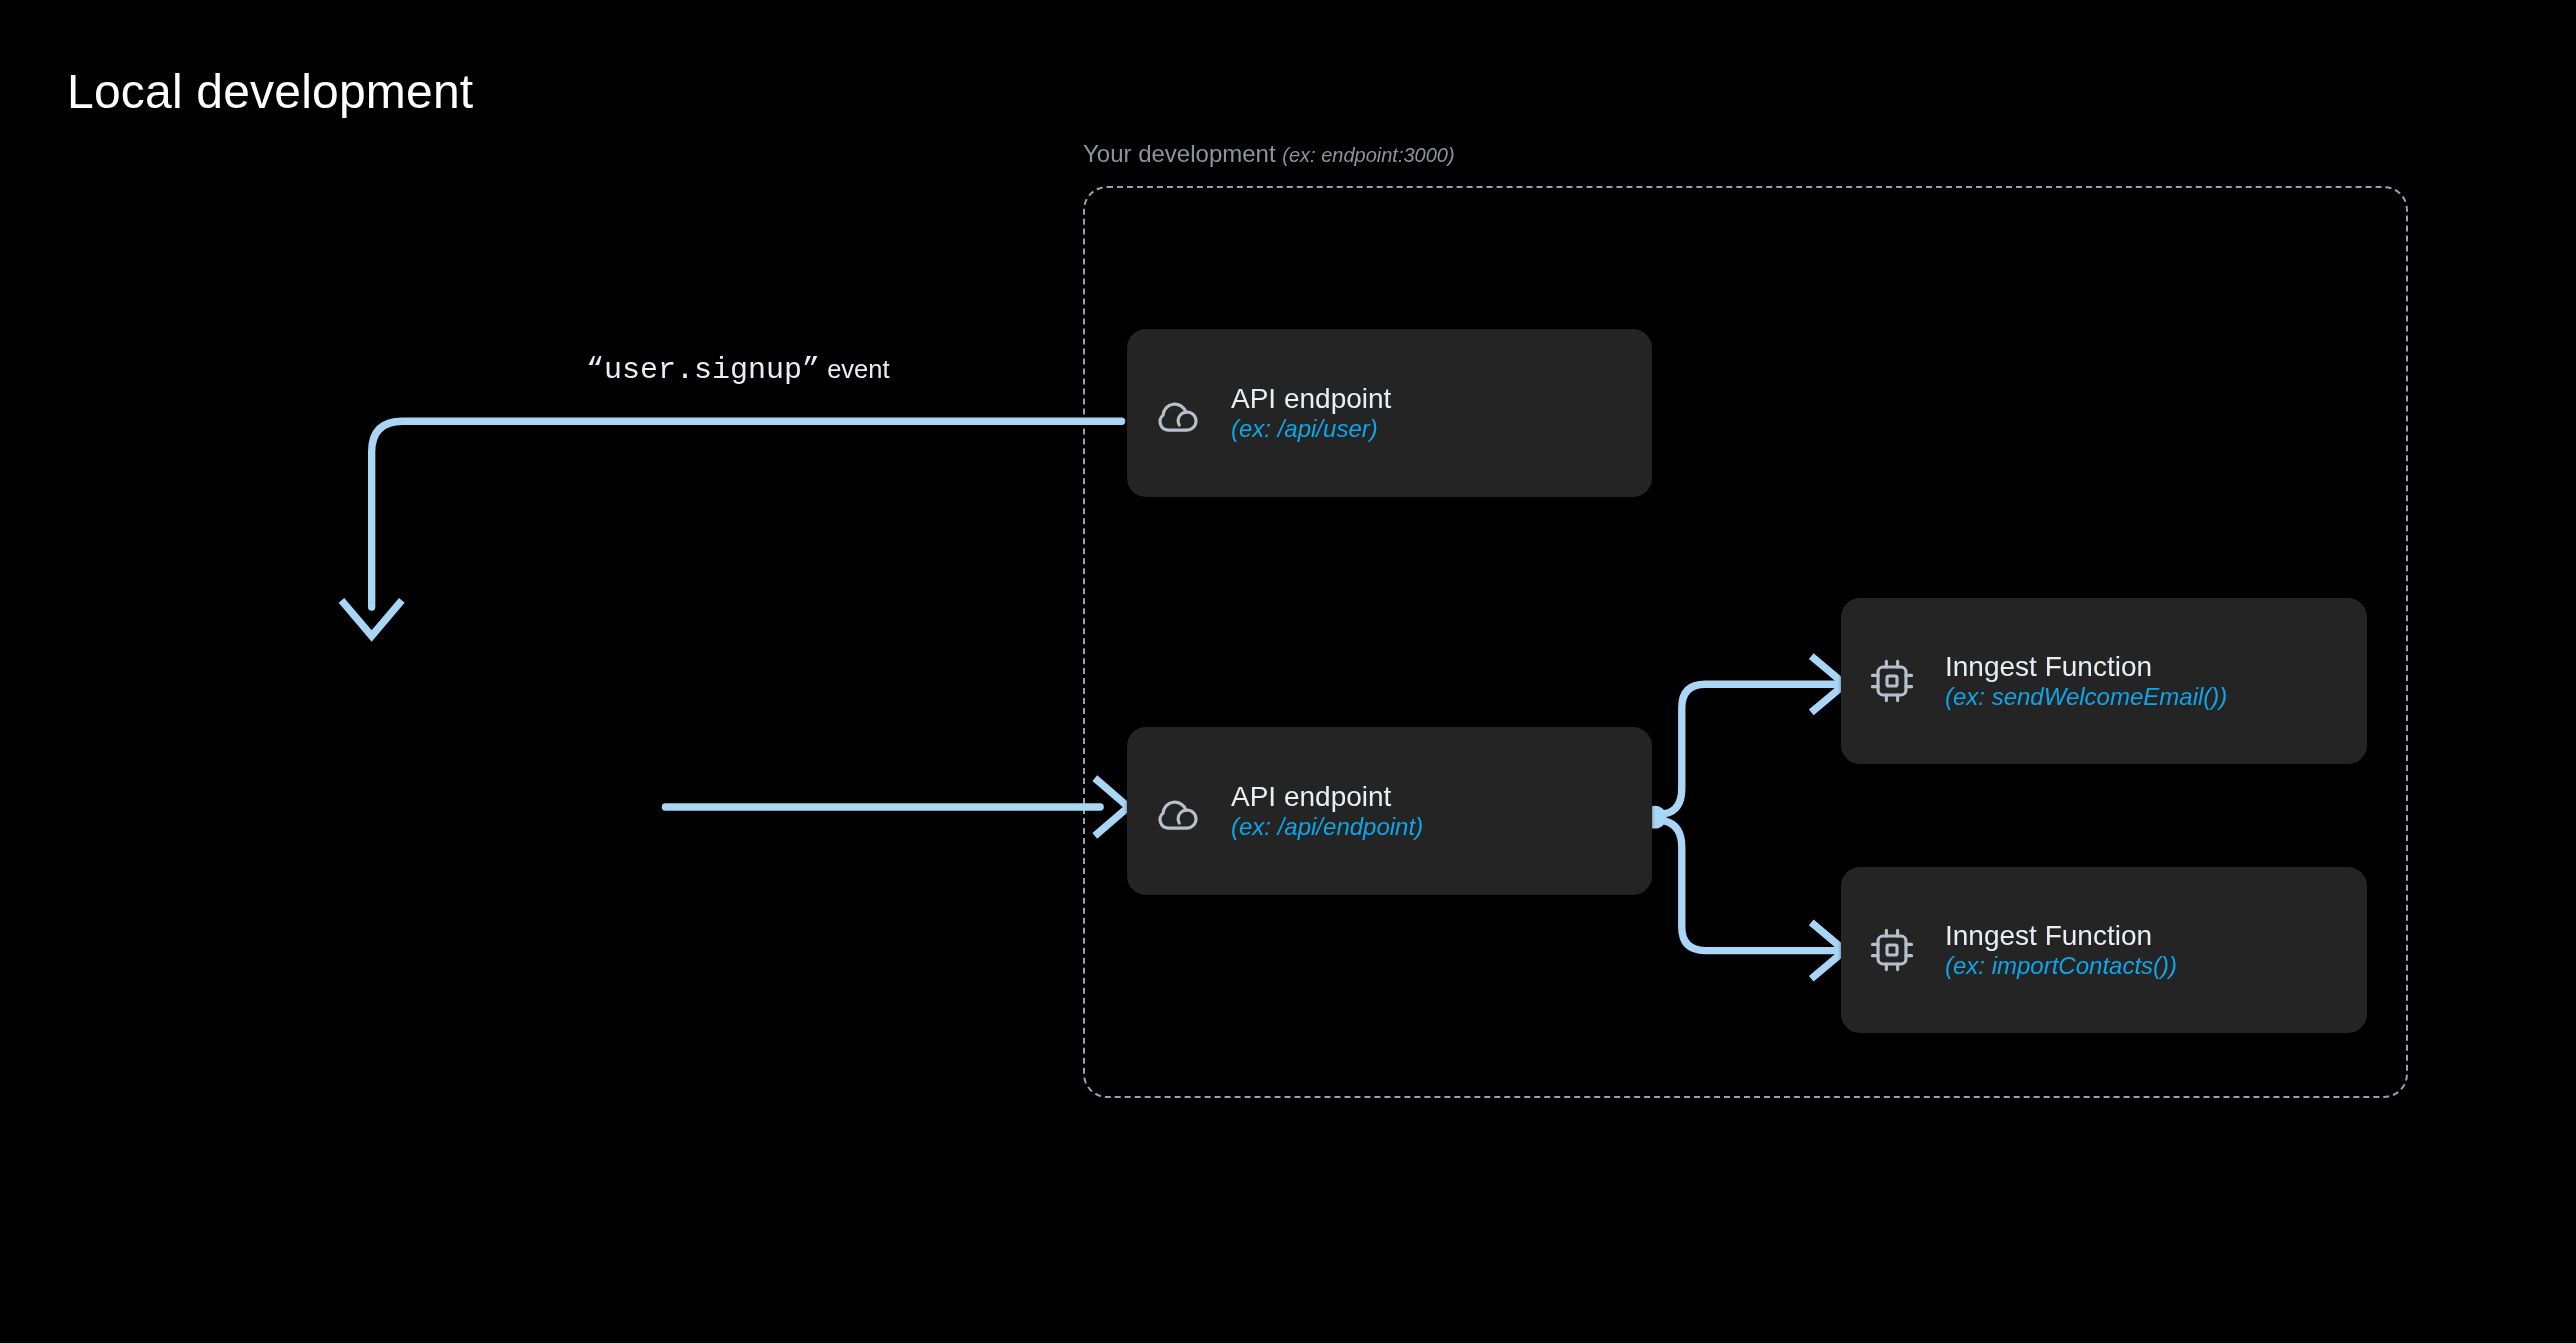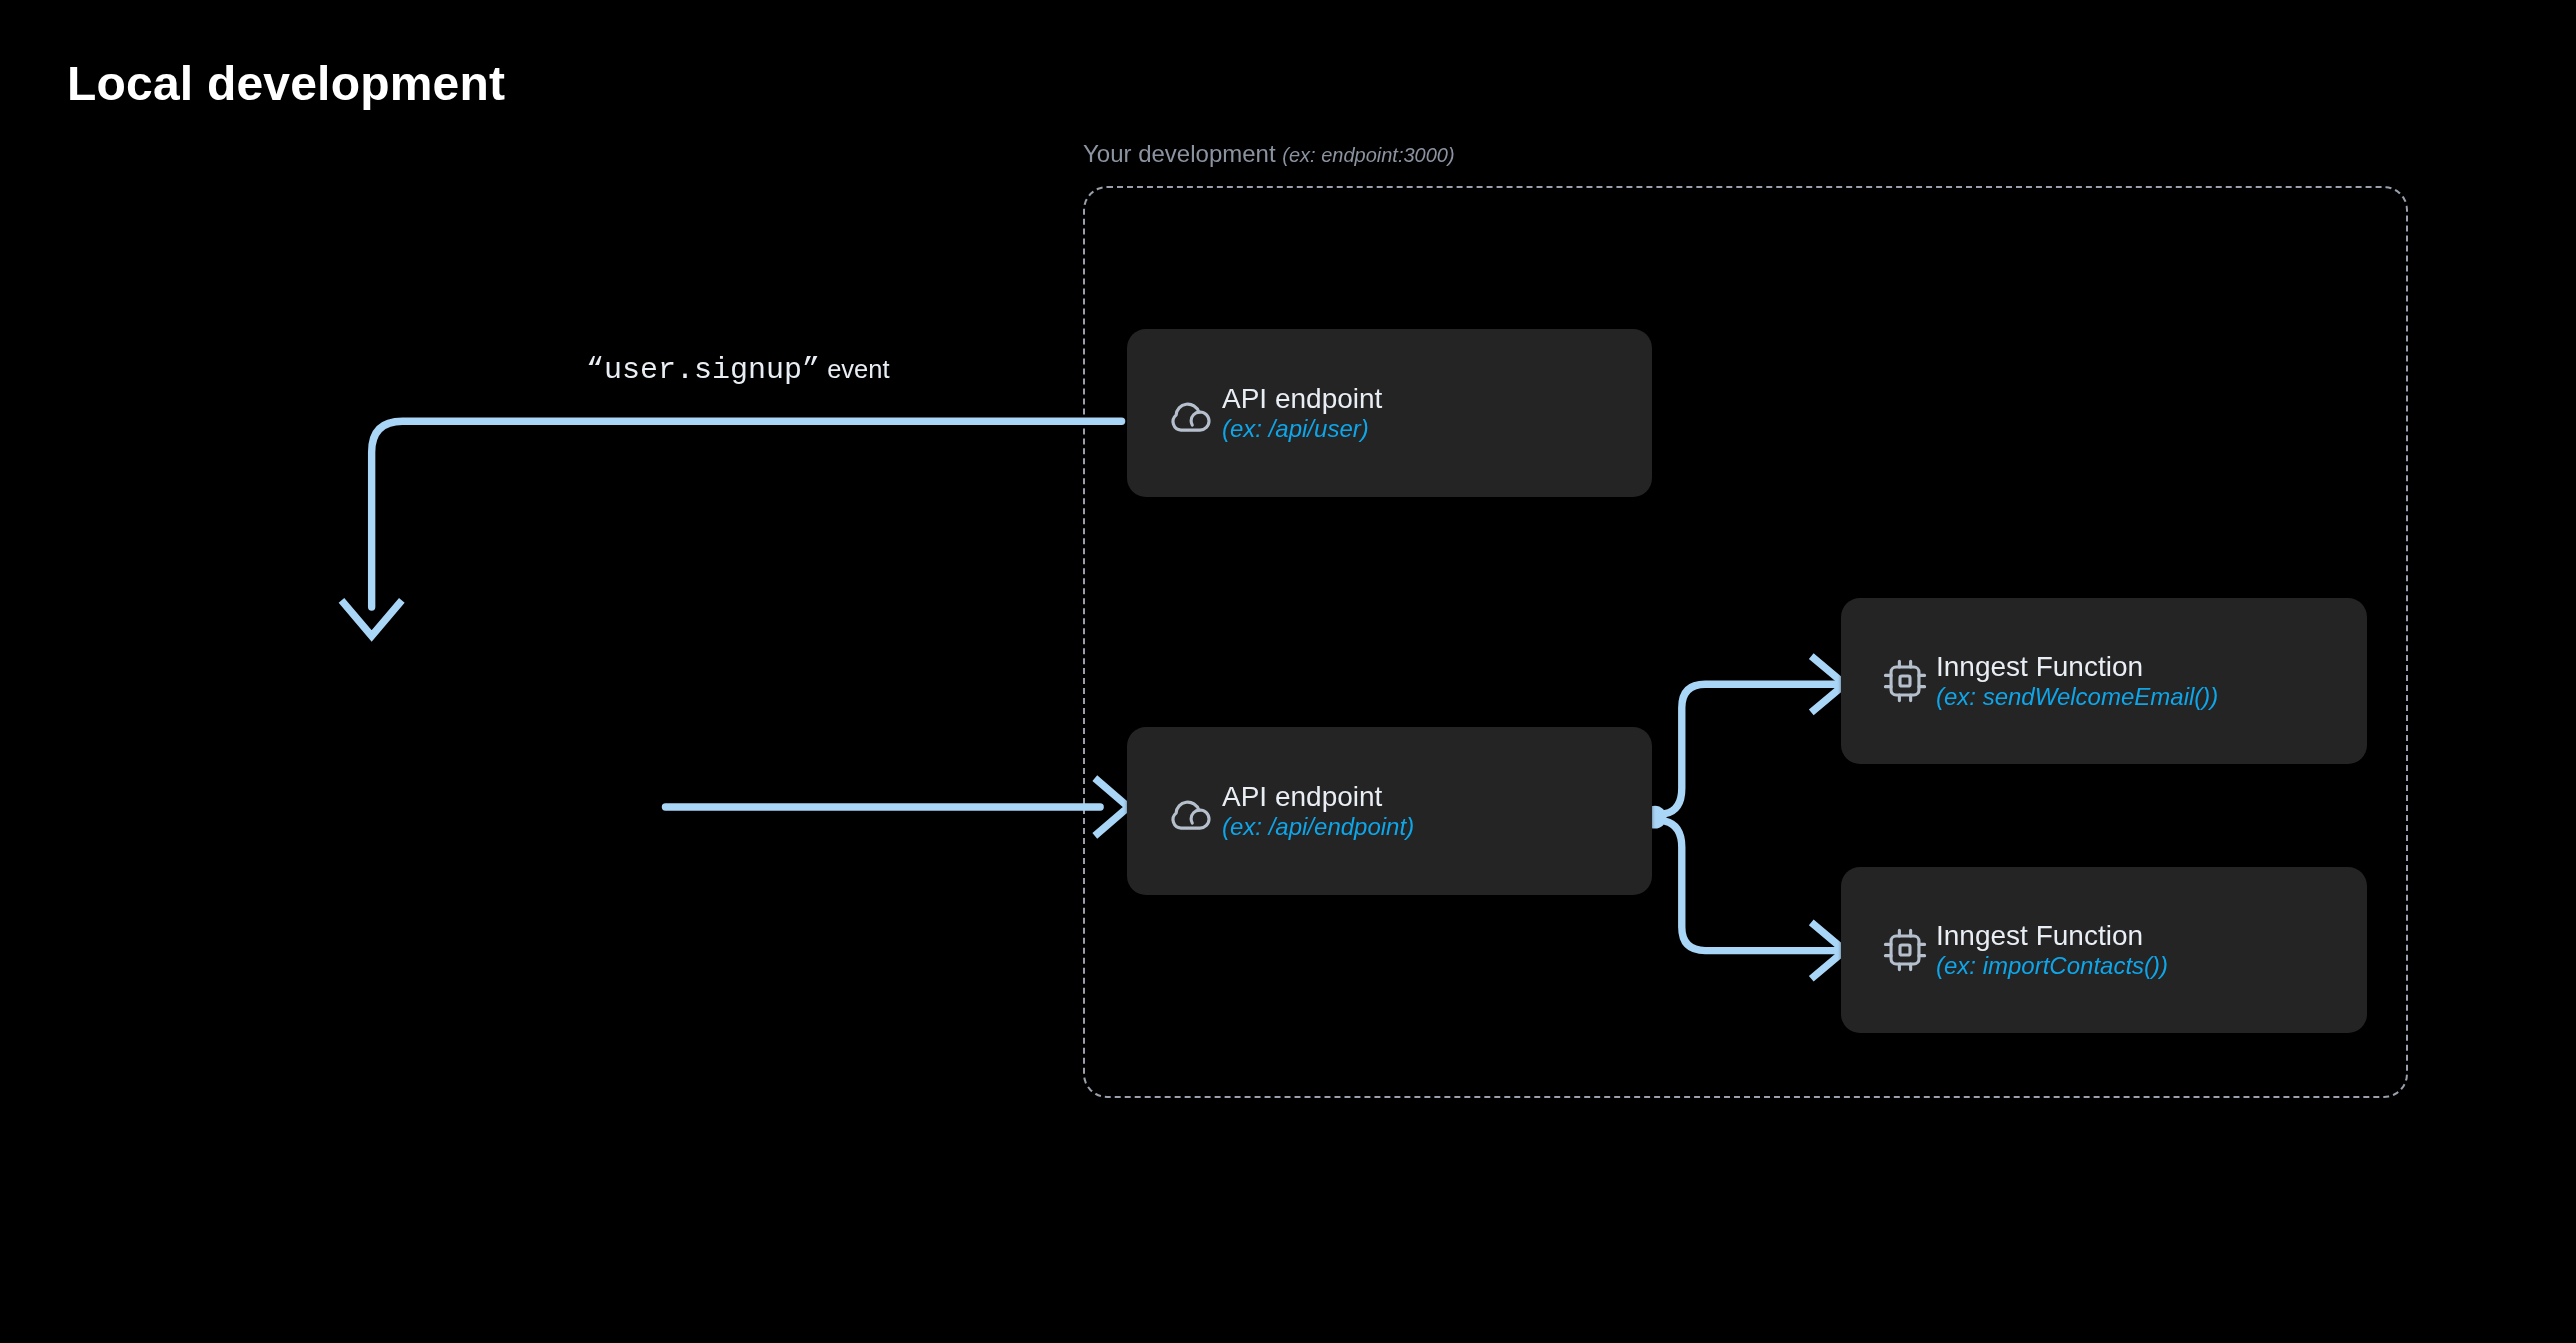--- a/index.html
+++ b/index.html
@@ -17,23 +17,23 @@
   }
   #stage {
     position: absolute;
     left: 0; top: 0;
     width: 2576px;
     height: 1343px;
   }
   .page-title {
     position: absolute;
     left: 67px;
-    top: 56px;
+    top: 64px;
     font-size: 48px;
-    font-weight: 700;
+    font-weight: 400;
     color: #ffffff;
     letter-spacing: 0.2px;
     white-space: nowrap;
   }
   .group-label {
     position: absolute;
     left: 1083px;
     top: 140px;
     font-size: 24px;
     color: #8c93a0;
@@ -60,22 +60,22 @@
     background: #242424;
     border-radius: 19px;
     box-sizing: border-box;
     display: flex;
     align-items: center;
     box-shadow: 0 1.3px 3.4px rgba(0,0,0,0.55);
   }
   .node-inner {
     display: flex;
     align-items: center;
-    gap: 6px;
-    padding-left: 39px;
+    gap: 28px;
+    padding-left: 26px;
   }
   .node-icon {
     width: 50px;
     height: 50px;
     flex: 0 0 50px;
     display: block;
   }
   .node-text {
     display: flex;
     flex-direction: column;

